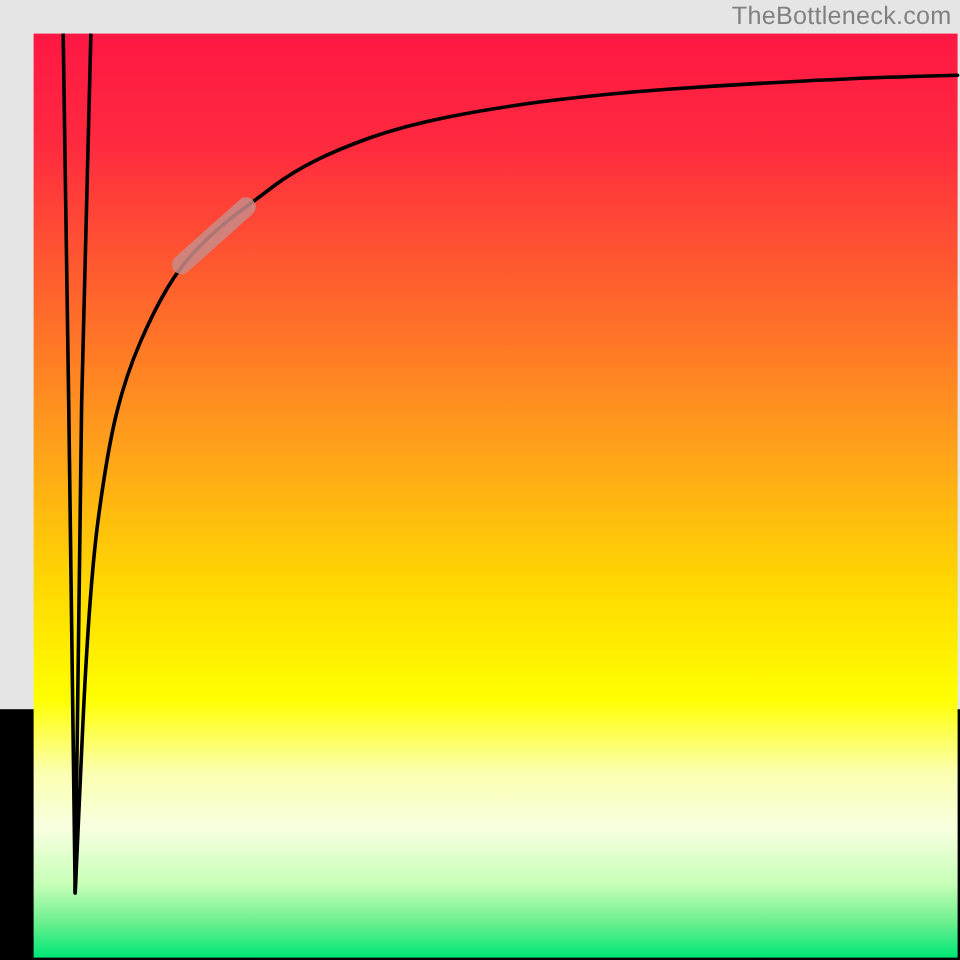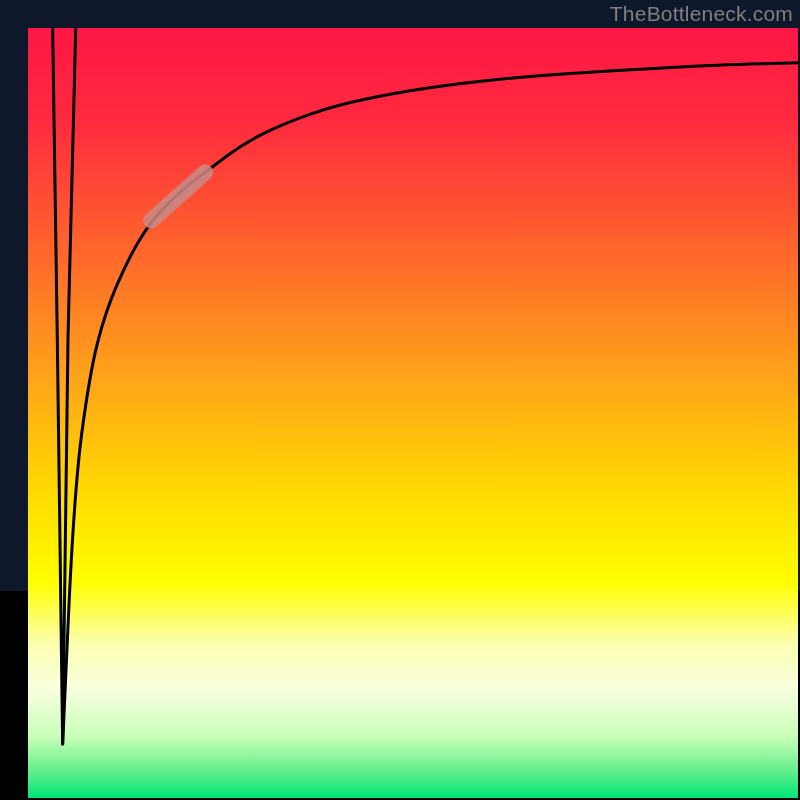--- a/index.html
+++ b/index.html
@@ -8,21 +8,21 @@
     width: 800px;
     height: 800px;
     overflow: hidden;
     font-family: Arial, Helvetica, sans-serif;
     background: #000;
   }
   .chart-container {
     position: relative;
     width: 800px;
     height: 591px;
-    background: #0f172a;
+    background: #e5e5e5;
   }
   .attribution {
     position: absolute;
     top: 2px;
     right: 7px;
     color: #808080;
     font-size: 21px;
     font-weight: 400;
     letter-spacing: 0.2px;
   }

